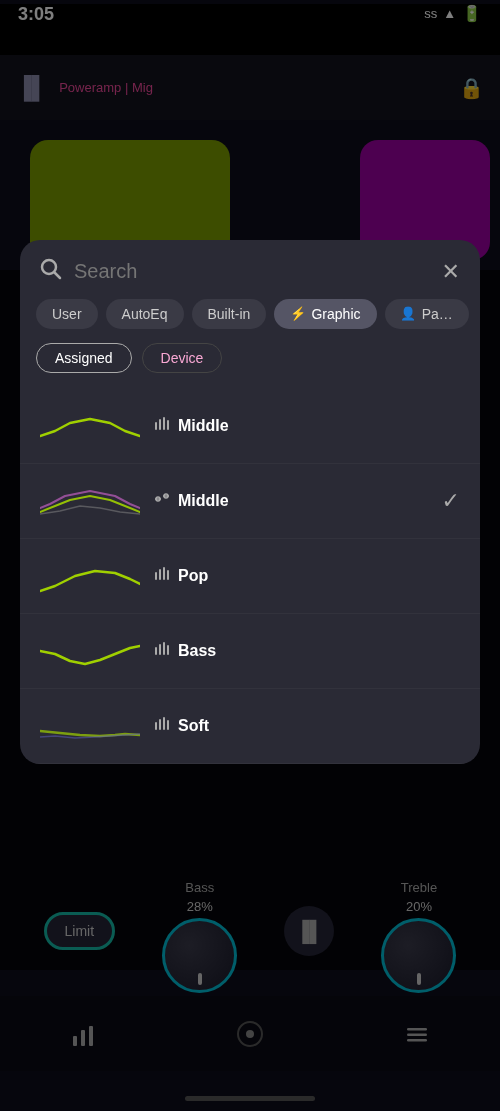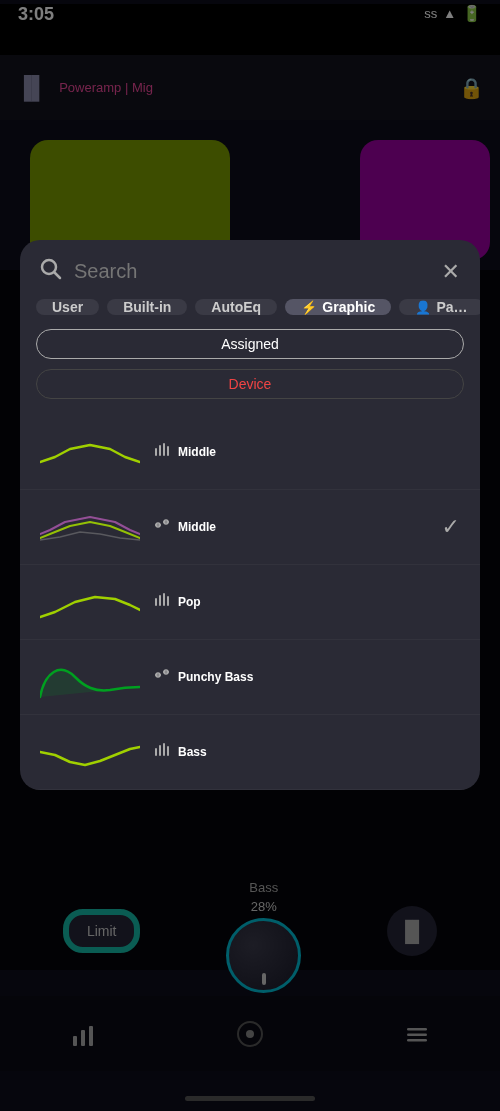--- a/index.html
+++ b/index.html
@@ -149,21 +149,21 @@
       width: 100%; height: 130px;
       display: flex;
       align-items: center;
       justify-content: space-around;
       padding: 0 20px;
       z-index: 5;
     }
 
     .limit-btn {
       background: rgba(40,40,60,0.9);
-      border: 6px solid #14b8a6;
+      border: 3px solid #14b8a6;
       border-radius: 20px;
       color: #ccc;
       padding: 8px 18px;
       font-size: 14px;
       cursor: pointer;
     }
 
     .knob-group {
       display: flex;
       flex-direction: column;
@@ -284,61 +284,59 @@
       gap: 8px;
       padding: 0 16px 14px;
       overflow-x: auto;
     }
 
     .filter-tab {
       background: #3a3a45;
       border: none;
       border-radius: 20px;
       color: #ccc;
-      padding: 0 16px;
+      padding: 7px 16px;
       font-size: 14px;
       cursor: pointer;
       white-space: nowrap;
       display: flex;
-      align-items: flex-end;
+      align-items: flex-start;
       gap: 5px;
-      font-weight: bold;
     }
 
     .filter-tab.active {
       background: #555565;
       color: #fff;
     }
 
     
     .sub-filter {
       display: flex;
       gap: 10px;
       padding: 0 16px 16px;
-      flex-direction: column;
     }
 
     .sub-tab {
       border: 1.5px solid #555;
       border-radius: 20px;
       color: #ccc;
       padding: 6px 18px;
       font-size: 14px;
       cursor: pointer;
       background: transparent;
     }
 
     .sub-tab.active {
       border-color: #aaa;
       color: #fff;
     }
 
     .sub-tab.inactive {
       border-color: #444;
-      color: #ef4444;
+      color: #f9a8d4;
     }
 
     
     .preset-list {
       overflow-y: auto;
       max-height: 520px;
     }
 
     .preset-item {
       display: flex;
@@ -363,21 +361,21 @@
       gap: 8px;
     }
 
     .preset-type-icon {
       color: #aaa;
       font-size: 16px;
     }
 
     .preset-name {
       color: #fff;
-      font-size: 12px;
+      font-size: 16px;
       font-weight: 700;
     }
 
     .preset-check {
       color: #aaa;
       font-size: 22px;
     }
   </style>
 </head>
 <body>
@@ -407,20 +405,25 @@
 
 <div class="controls-area">
   <button class="limit-btn">Limit</button>
   <div class="knob-group">
     <div class="knob-label">Bass</div>
     <div class="knob-value">28%</div>
     <div class="knob"></div>
   </div>
   <div class="eq-btn">
     <span class="eq-btn-icon">▐▌</span>
+  </div>
+  <div class="knob-group">
+    <div class="knob-label">Treble</div>
+    <div class="knob-value">20%</div>
+    <div class="knob"></div>
   </div>
 </div>
 
 <div class="bottom-nav">
   <div class="nav-btn">
     <svg width="28" height="28" viewBox="0 0 28 28" fill="none">
       <rect x="4" y="16" width="4" height="10" rx="1" fill="#aaa"></rect>
       <rect x="12" y="10" width="4" height="16" rx="1" fill="#aaa"></rect>
       <rect x="20" y="6" width="4" height="20" rx="1" fill="#aaa"></rect>
     </svg>
@@ -454,24 +457,24 @@
       </span>
       <input class="search-input" type="text" placeholder="Search" style="">
       <span class="search-close">✕</span>
     </div>
 
     <div class="filter-tabs">
       <button class="filter-tab">
         <span>User</span>
       </button>
       <button class="filter-tab">
-        <span>Built-in</span>
+        <span>AutoEq</span>
       </button>
       <button class="filter-tab">
-        <span>AutoEq</span>
+        <span>Built-in</span>
       </button>
       <button class="filter-tab active">
         <span style="font-size:13px;">⚡</span>
         <span>Graphic</span>
       </button>
       <button class="filter-tab">
         <span style="font-size:13px;">👤</span>
         <span>Pa…</span>
       </button>
     </div>
@@ -531,51 +534,51 @@
               <rect x="1" y="6" width="2" height="8" rx="1" fill="#aaa"></rect>
               <rect x="5" y="3" width="2" height="11" rx="1" fill="#aaa"></rect>
               <rect x="9" y="1" width="2" height="13" rx="1" fill="#aaa"></rect>
               <rect x="13" y="4" width="2" height="10" rx="1" fill="#aaa"></rect>
             </svg>
           </span>
           <span class="preset-name">Pop</span>
         </div>
       </div>
 
-      <div class="preset-item">
-        <svg class="preset-curve" viewBox="0 0 100 50">
-
-          <path d="M0,45 C5,20 20,10 35,25 C45,35 55,40 70,38 C80,36 90,35 100,35" fill="rgba(0,160,32,0.15)" stroke="#00a020" stroke-width="2.5" stroke-linecap="round"></path>
-        </svg>
-        <div class="preset-name-wrap">
-          <span class="preset-type-icon">
-            <svg width="16" height="16" viewBox="0 0 16 16" fill="none">
-              <circle cx="4" cy="8" r="2" fill="none" stroke="#aaa" stroke-width="1.5"></circle>
-              <circle cx="12" cy="5" r="2" fill="none" stroke="#aaa" stroke-width="1.5"></circle>
-              <line x1="1" y1="8" x2="7" y2="8" stroke="#aaa" stroke-width="1.5"></line>
-              <line x1="9" y1="5" x2="15" y2="5" stroke="#aaa" stroke-width="1.5"></line>
-            </svg>
-          </span>
-          <span class="preset-name">Punchy Bass</span>
-        </div>
-      </div>
 
       <div class="preset-item">
         <svg class="preset-curve" viewBox="0 0 100 50">
           <polyline points="0,25 15,28 30,35 45,38 60,34 75,28 90,22 100,20" fill="none" stroke="#a0d000" stroke-width="2.5" stroke-linecap="round" stroke-linejoin="round"></polyline>
         </svg>
         <div class="preset-name-wrap">
           <span class="preset-type-icon">
             <svg width="16" height="16" viewBox="0 0 16 16" fill="none">
               <rect x="1" y="6" width="2" height="8" rx="1" fill="#aaa"></rect>
               <rect x="5" y="3" width="2" height="11" rx="1" fill="#aaa"></rect>
               <rect x="9" y="1" width="2" height="13" rx="1" fill="#aaa"></rect>
               <rect x="13" y="4" width="2" height="10" rx="1" fill="#aaa"></rect>
             </svg>
           </span>
           <span class="preset-name">Bass</span>
         </div>
       </div>
 
+      <div class="preset-item">
+        <svg class="preset-curve" viewBox="0 0 100 50">
+          <polyline points="0,30 20,32 40,34 60,35 75,34 85,33 100,34" fill="none" stroke="#a0d000" stroke-width="2.5" stroke-linecap="round" stroke-linejoin="round" opacity="0.7"></polyline>
+          <polyline points="0,36 15,35 35,37 55,36 70,35 85,34 100,33" fill="none" stroke="#6060c0" stroke-width="1.5" stroke-linecap="round" stroke-linejoin="round" opacity="0.5"></polyline>
+        </svg>
+        <div class="preset-name-wrap">
+          <span class="preset-type-icon">
+            <svg width="16" height="16" viewBox="0 0 16 16" fill="none">
+              <rect x="1" y="6" width="2" height="8" rx="1" fill="#aaa"></rect>
+              <rect x="5" y="3" width="2" height="11" rx="1" fill="#aaa"></rect>
+              <rect x="9" y="1" width="2" height="13" rx="1" fill="#aaa"></rect>
+              <rect x="13" y="4" width="2" height="10" rx="1" fill="#aaa"></rect>
+            </svg>
+          </span>
+          <span class="preset-name">Soft</span>
+        </div>
+      </div>
 
     </div>
   </div>
 </div>
 
 </body></html>

